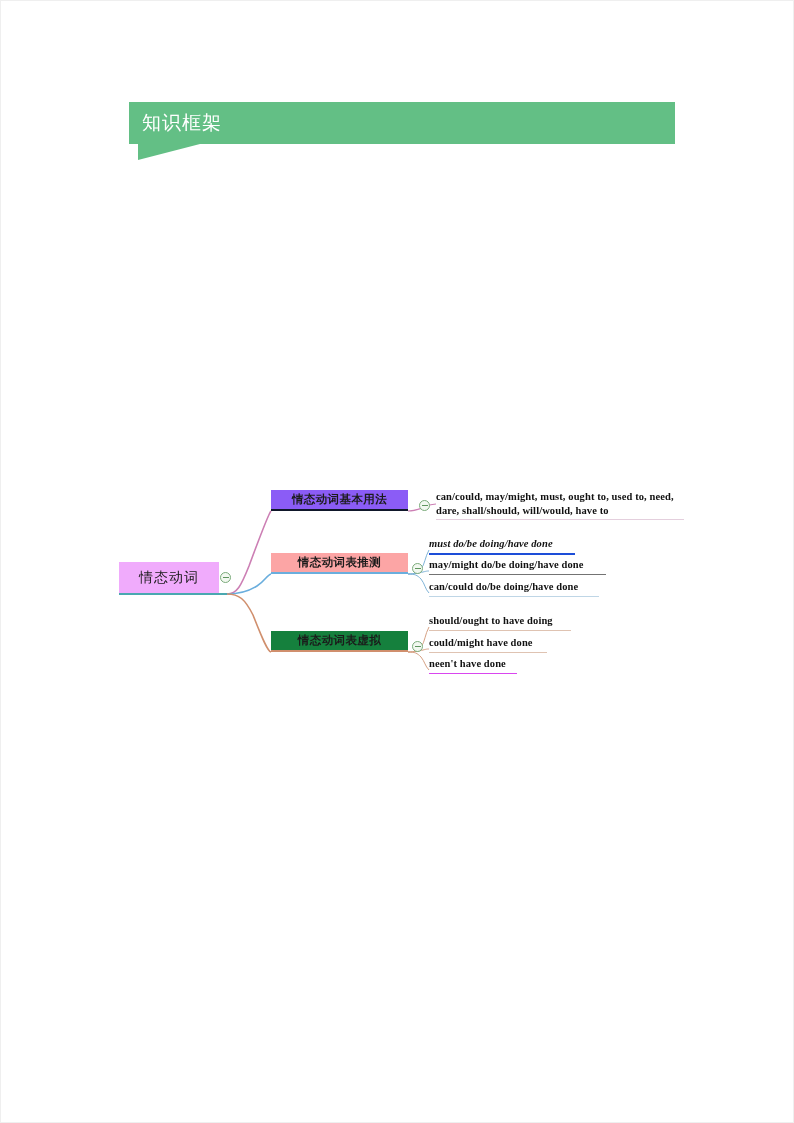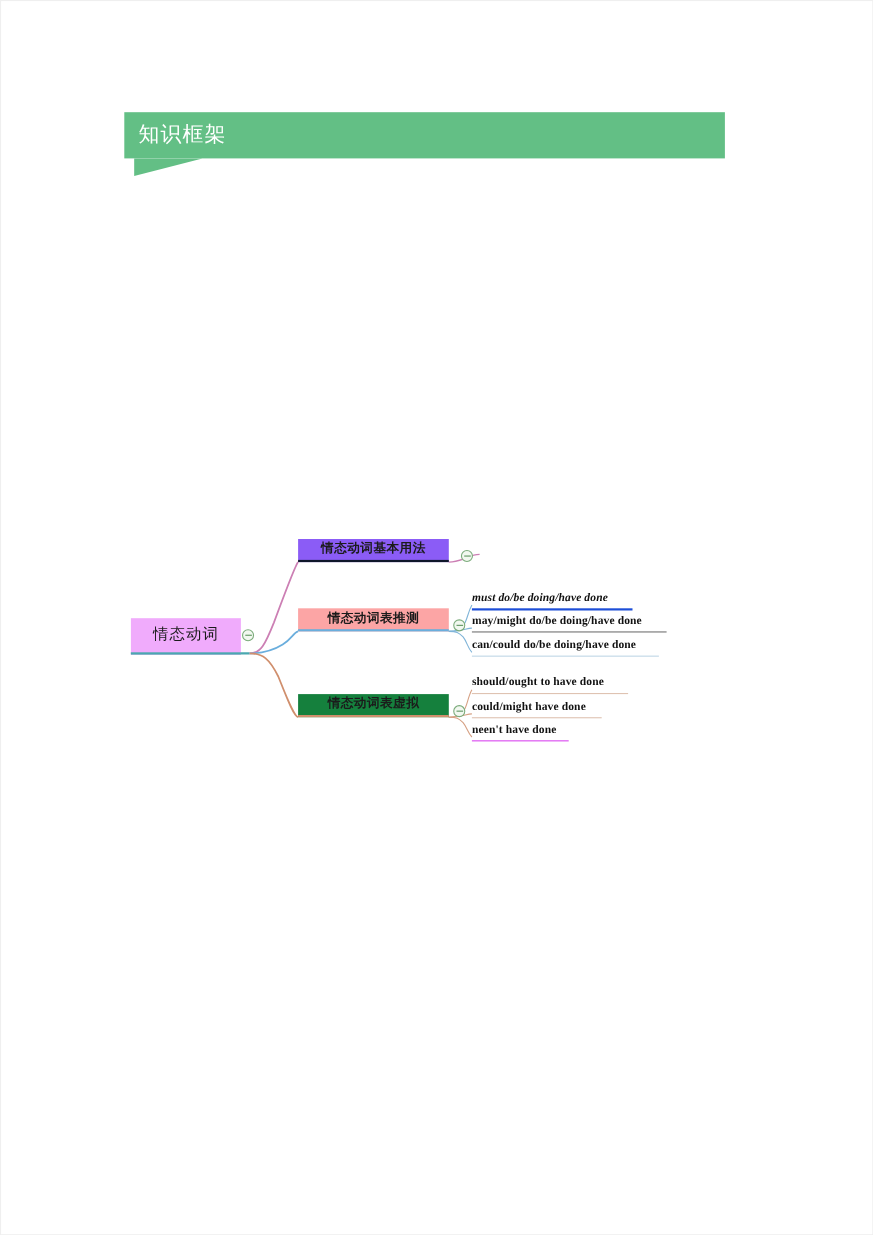--- a/index.html
+++ b/index.html
@@ -14,21 +14,21 @@
     background: #ffffff;
     border: 1px solid #efefef;
     box-sizing: border-box;
     overflow: hidden;
     font-family: "Liberation Sans", sans-serif;
   }
 
   
   .banner-wrap {
     position: absolute;
-    left: 112px;
+    left: 128px;
     top: 101px;
     width: 470px;
     height: 60px;
   }
   .banner-bar {
     position: absolute;
     left: 0;
     top: 0;
     width: 546px;
     height: 42px;
@@ -259,20 +259,23 @@
     <div class="node node-root">
       <span class="node-label">情态动词</span>
     </div>
     <div class="toggle toggle-root"></div>
 
     <div class="node node-l1 node-b1">
       <span class="node-label">情态动词基本用法</span>
     </div>
     <div class="toggle toggle-b1"></div>
 
+    <div class="node node-leaf leaf-a1">
+      <span class="node-label">can/could, may/might, must, ought to, used to, need, dare, shall/should, will/would, have to</span>
+    </div>
 
     <div class="node node-l1 node-b2">
       <span class="node-label">情态动词表推测</span>
     </div>
     <div class="toggle toggle-b2"></div>
 
     <div class="node node-leaf leaf-b1">
       <span class="node-label">must do/be doing/have done</span>
     </div>
     <div class="node node-leaf leaf-b2">
@@ -281,21 +284,21 @@
     <div class="node node-leaf leaf-b3">
       <span class="node-label">can/could do/be doing/have done</span>
     </div>
 
     <div class="node node-l1 node-b3">
       <span class="node-label">情态动词表虚拟</span>
     </div>
     <div class="toggle toggle-b3"></div>
 
     <div class="node node-leaf leaf-c1">
-      <span class="node-label">should/ought to have done</span>
+      <span class="node-label">should/ought to have doing</span>
     </div>
     <div class="node node-leaf leaf-c2">
       <span class="node-label">could/might have done</span>
     </div>
     <div class="node node-leaf leaf-c3">
       <span class="node-label">neen't have done</span>
     </div>
 
   </div>
 </div>

